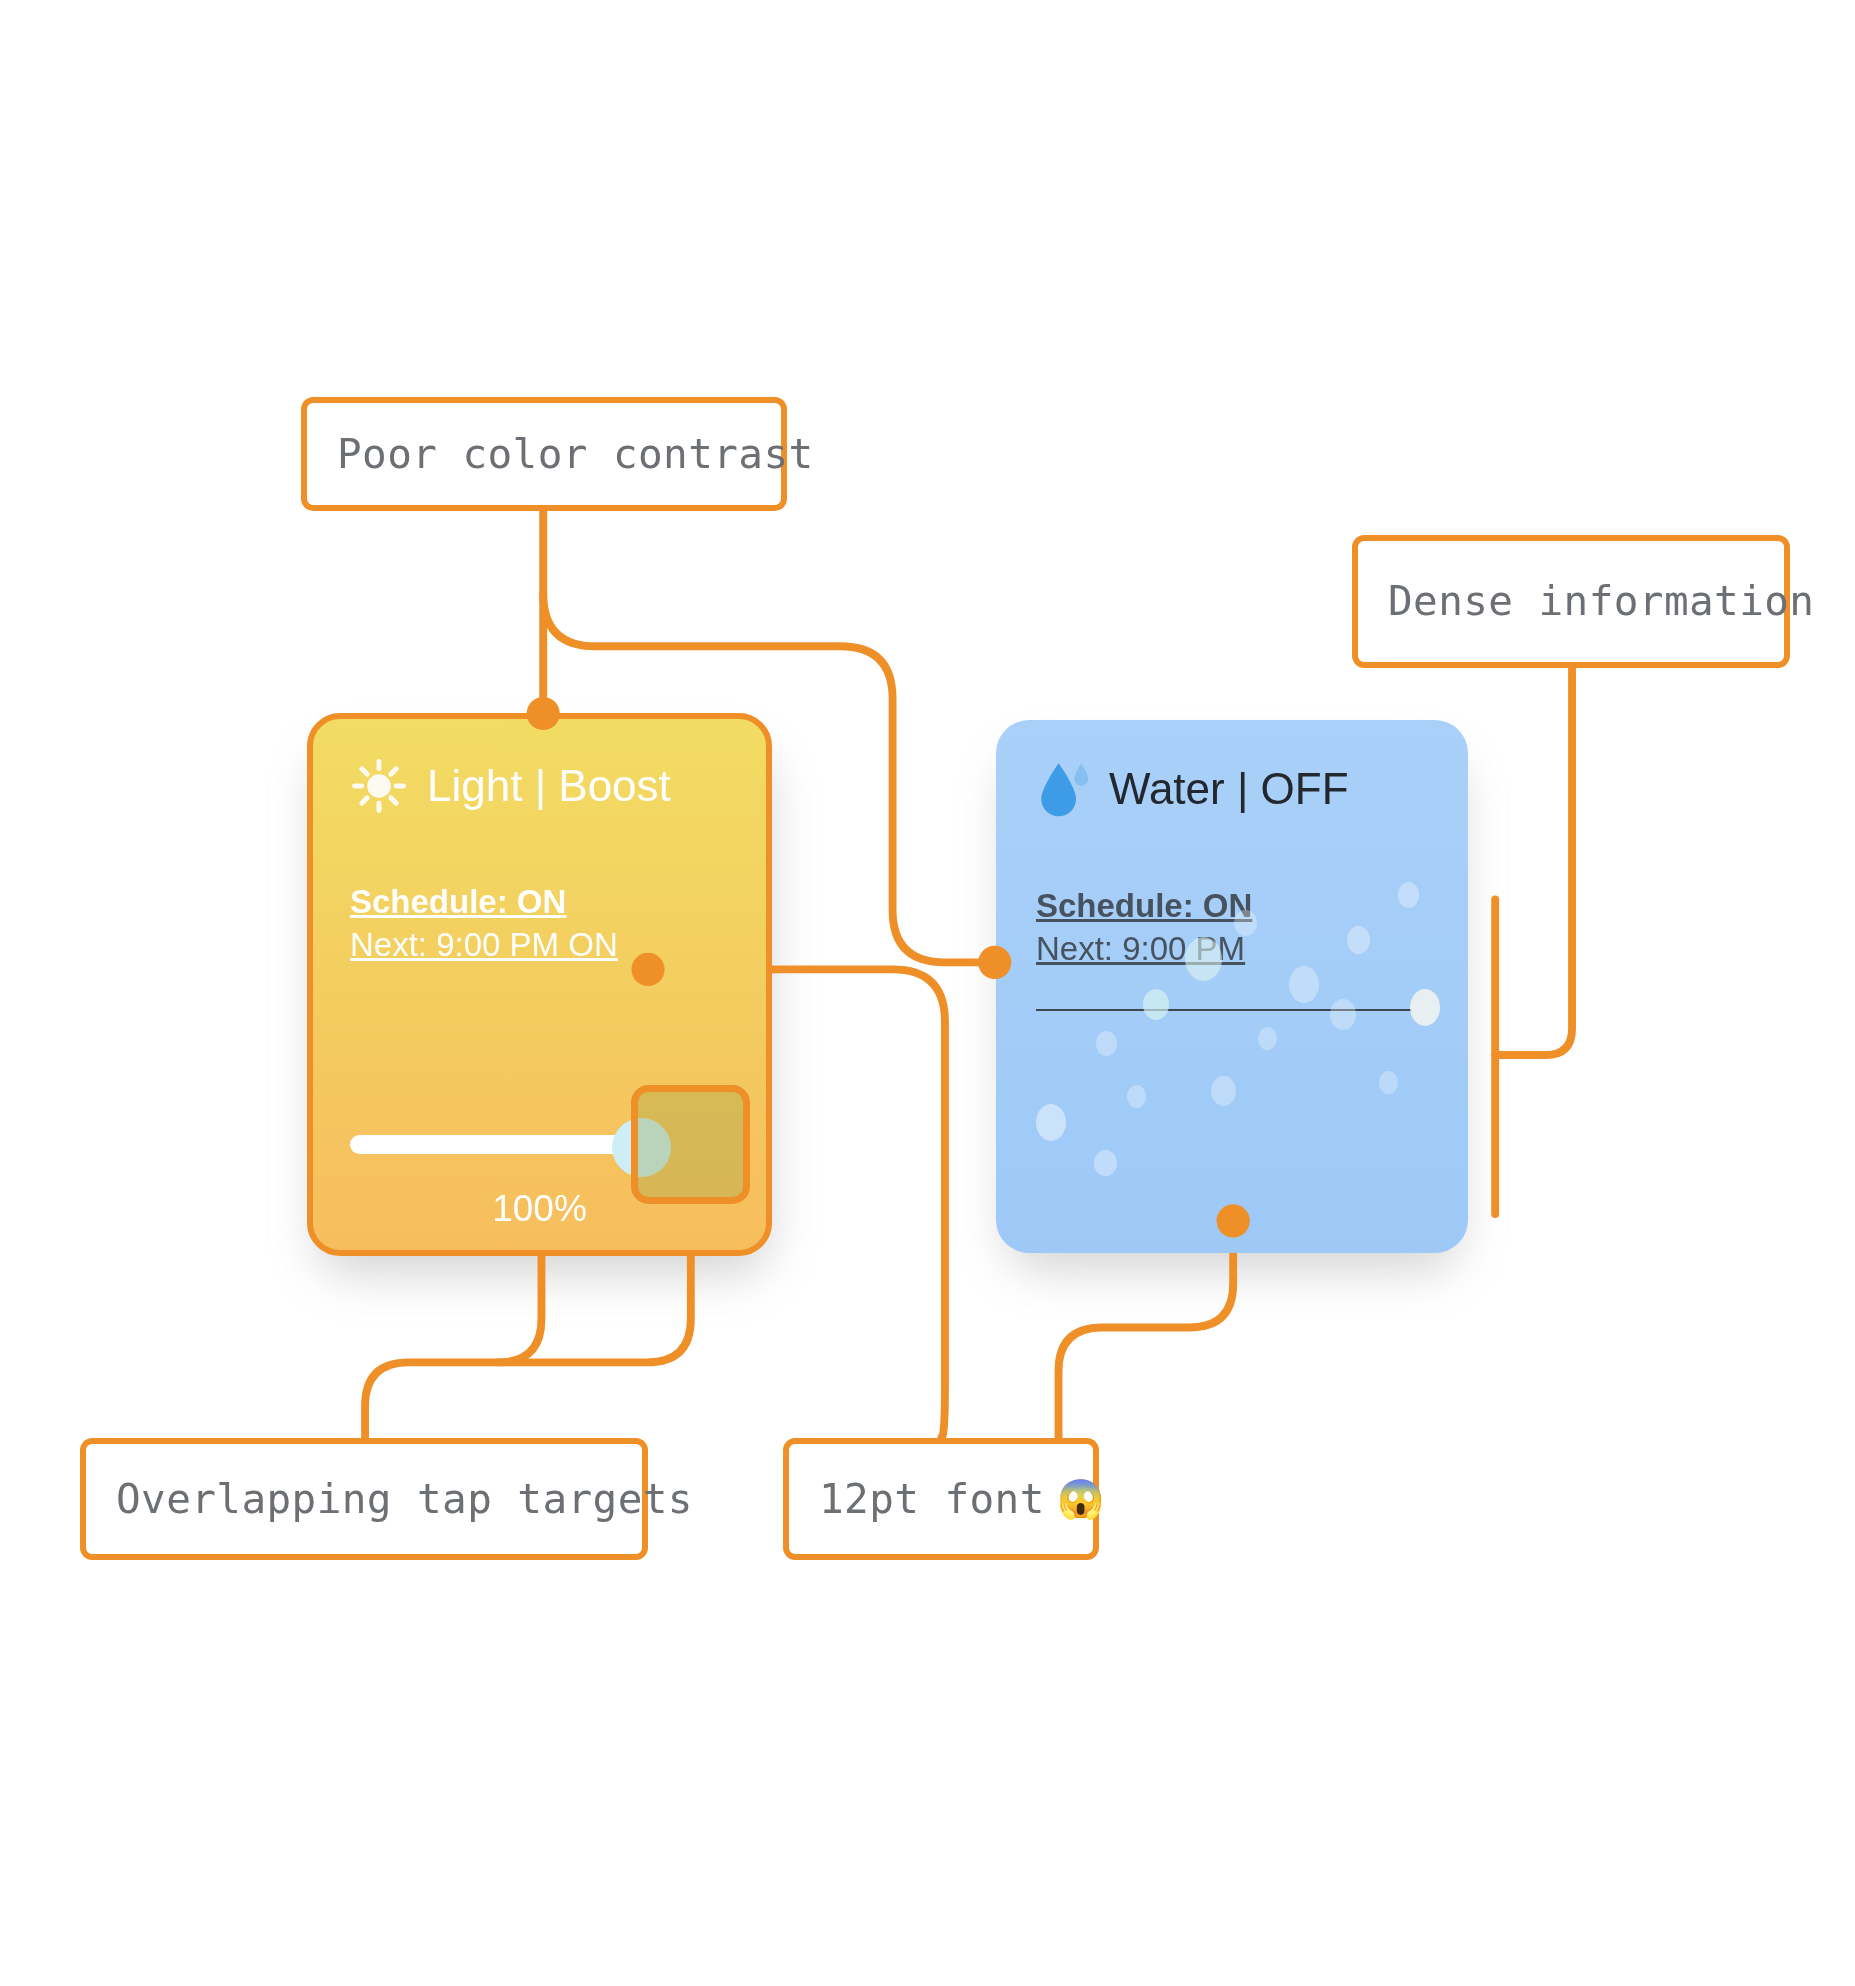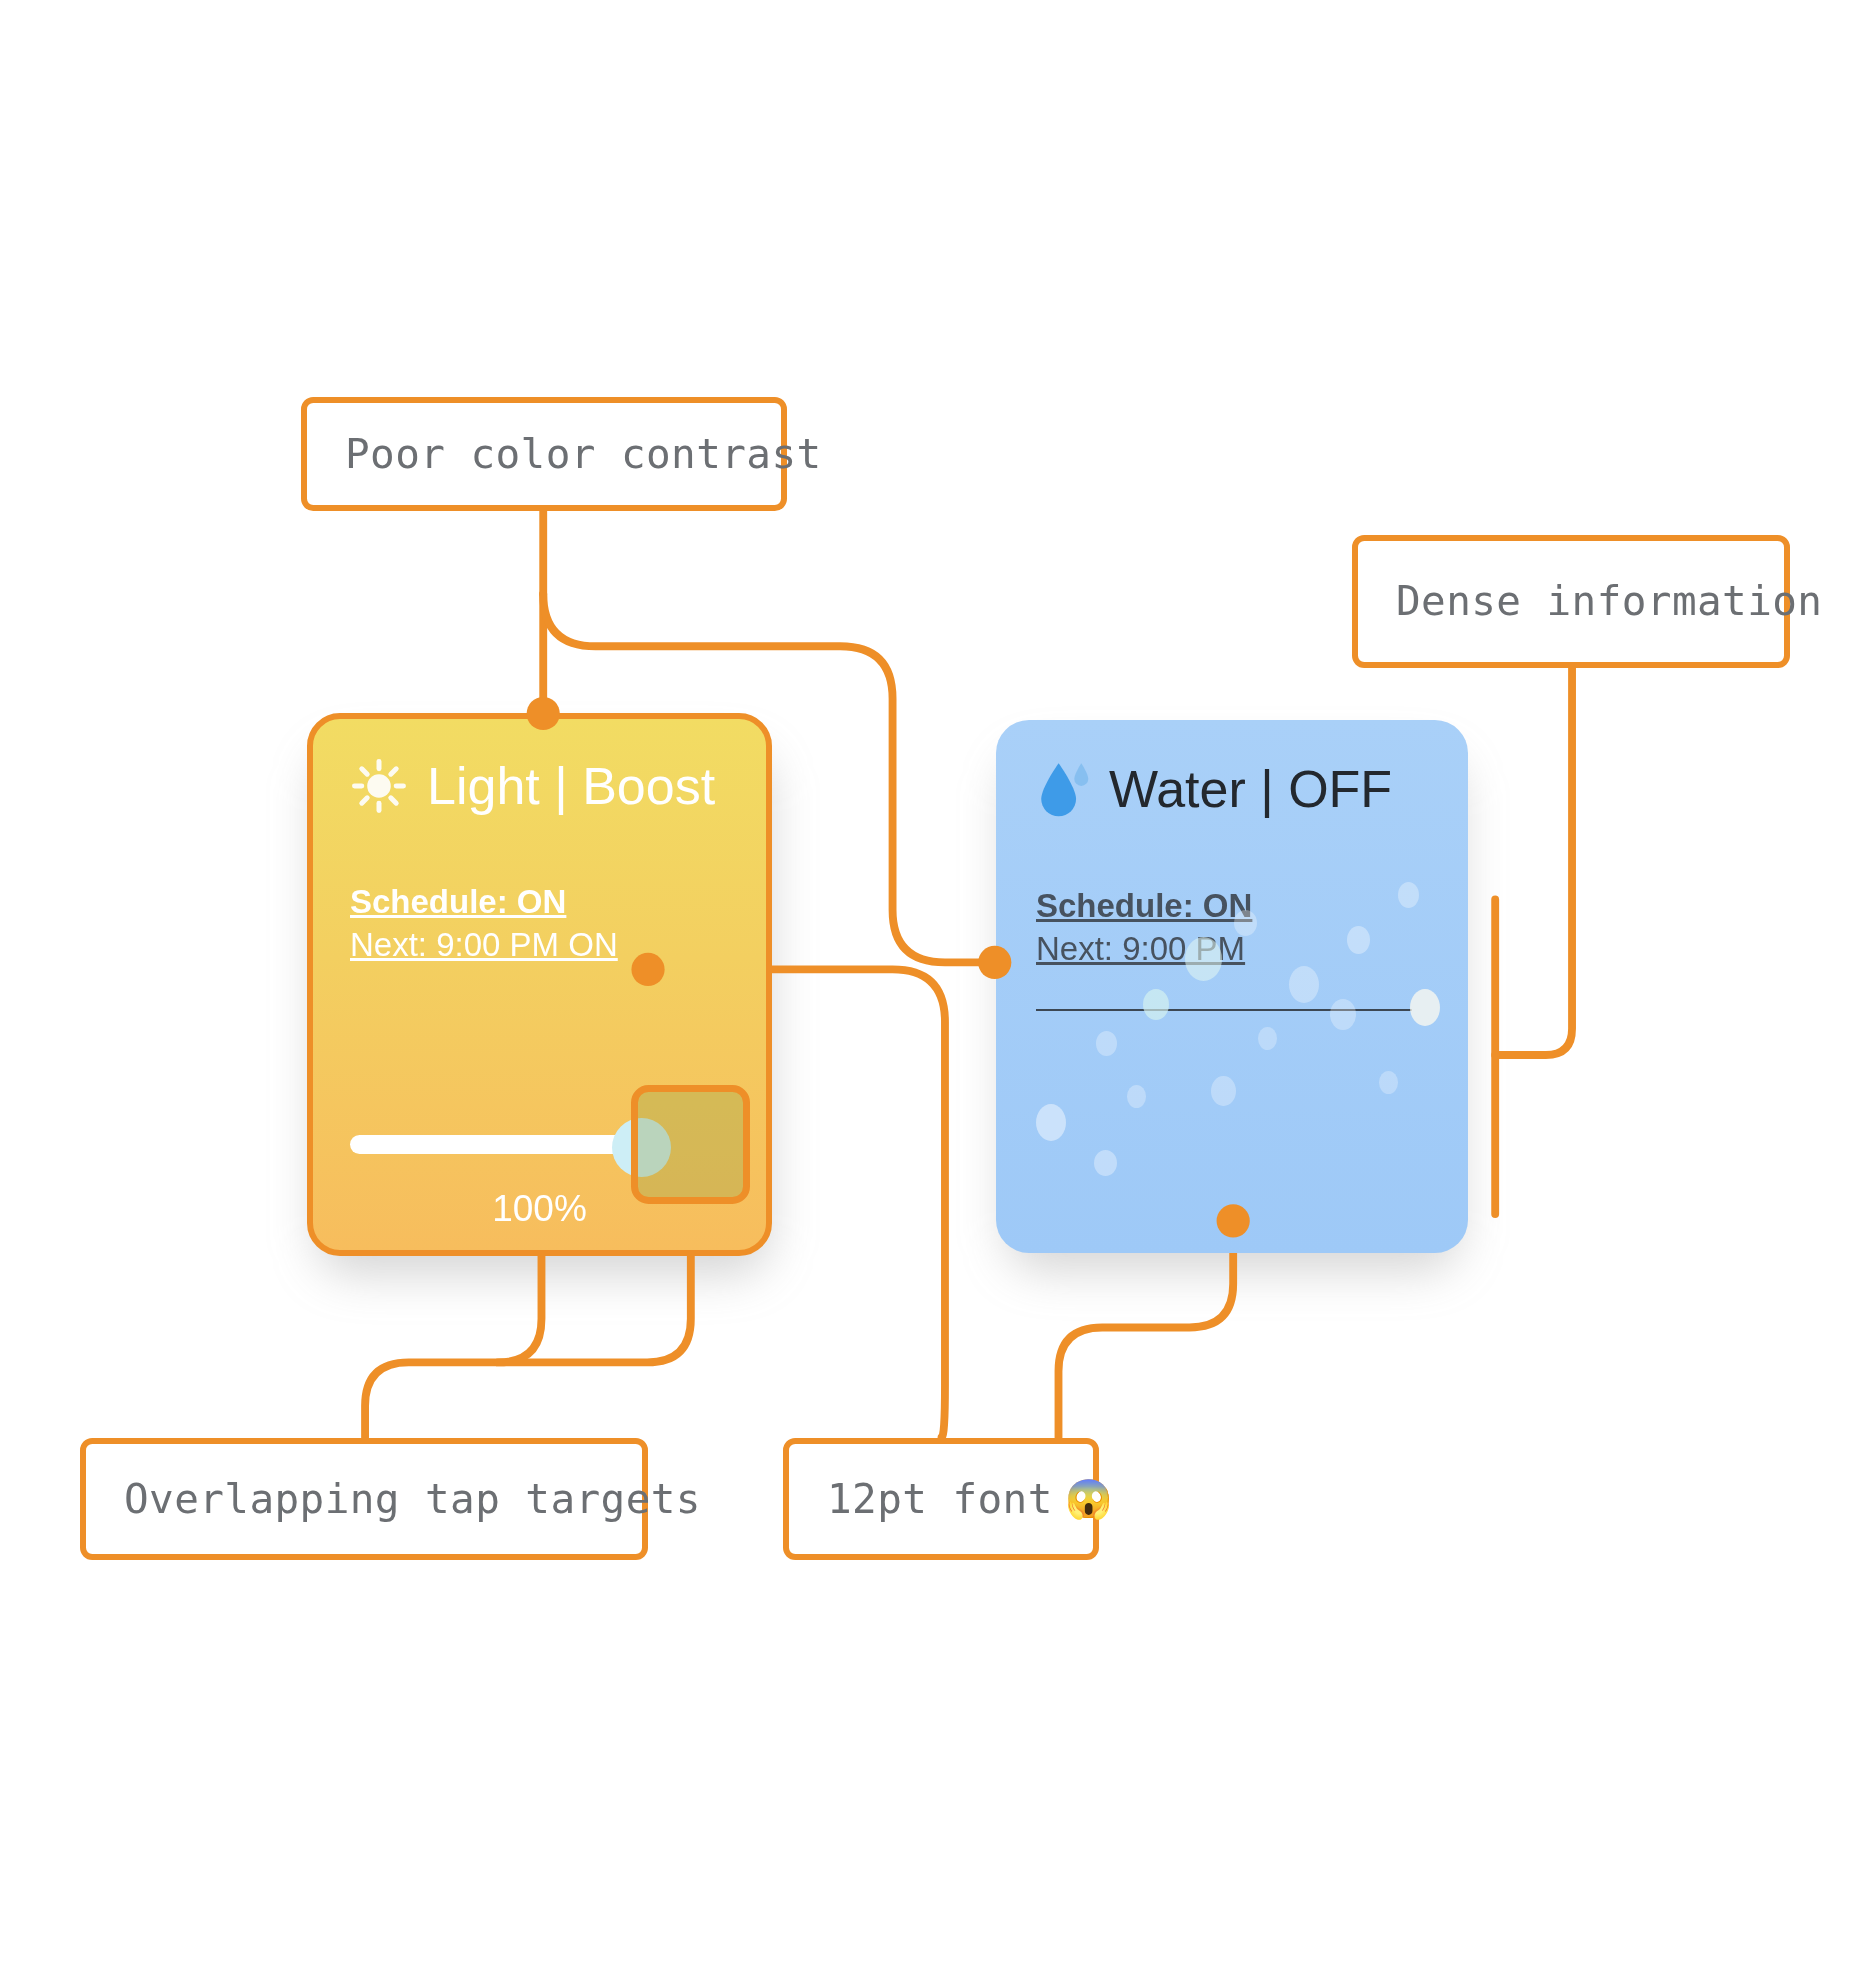--- a/index.html
+++ b/index.html
@@ -36,21 +36,21 @@
   .callout {
     position: absolute;
     z-index: 3;
     background: #ffffff;
     border: 6.1px solid #ee8f28;
     border-radius: 12.2px;
     display: flex;
     align-items: center;
     justify-content: flex-start;
     box-sizing: border-box;
-    padding: 0 38px;
+    padding: 0 30px;
   }
   .callout-label {
     font-family: "DejaVu Sans Mono", "Liberation Mono", monospace;
     font-size: 41px;
     letter-spacing: 0.4px;
     color: #6c6f73;
     white-space: nowrap;
     line-height: 1;
   }
 
@@ -102,21 +102,21 @@
   }
   #shadow-light { left: 316px; top: 751px; width: 454px; height: 524px; }
   #shadow-water { left: 1006px; top: 756px; width: 454px; height: 515px; }
 
   .card-header {
     display: flex;
     align-items: center;
     gap: 19px;
   }
   .card-title {
-    font-size: 52px;
+    font-size: 44px;
     font-weight: 400;
     line-height: 1;
     white-space: nowrap;
   }
   #light-title { color: #ffffff; }
   #water-title { color: #23282e; }
 
   .icon-sun { width: 58px; height: 58px; flex: 0 0 auto; }
   .icon-drop { width: 54px; height: 61px; flex: 0 0 auto; }
 

